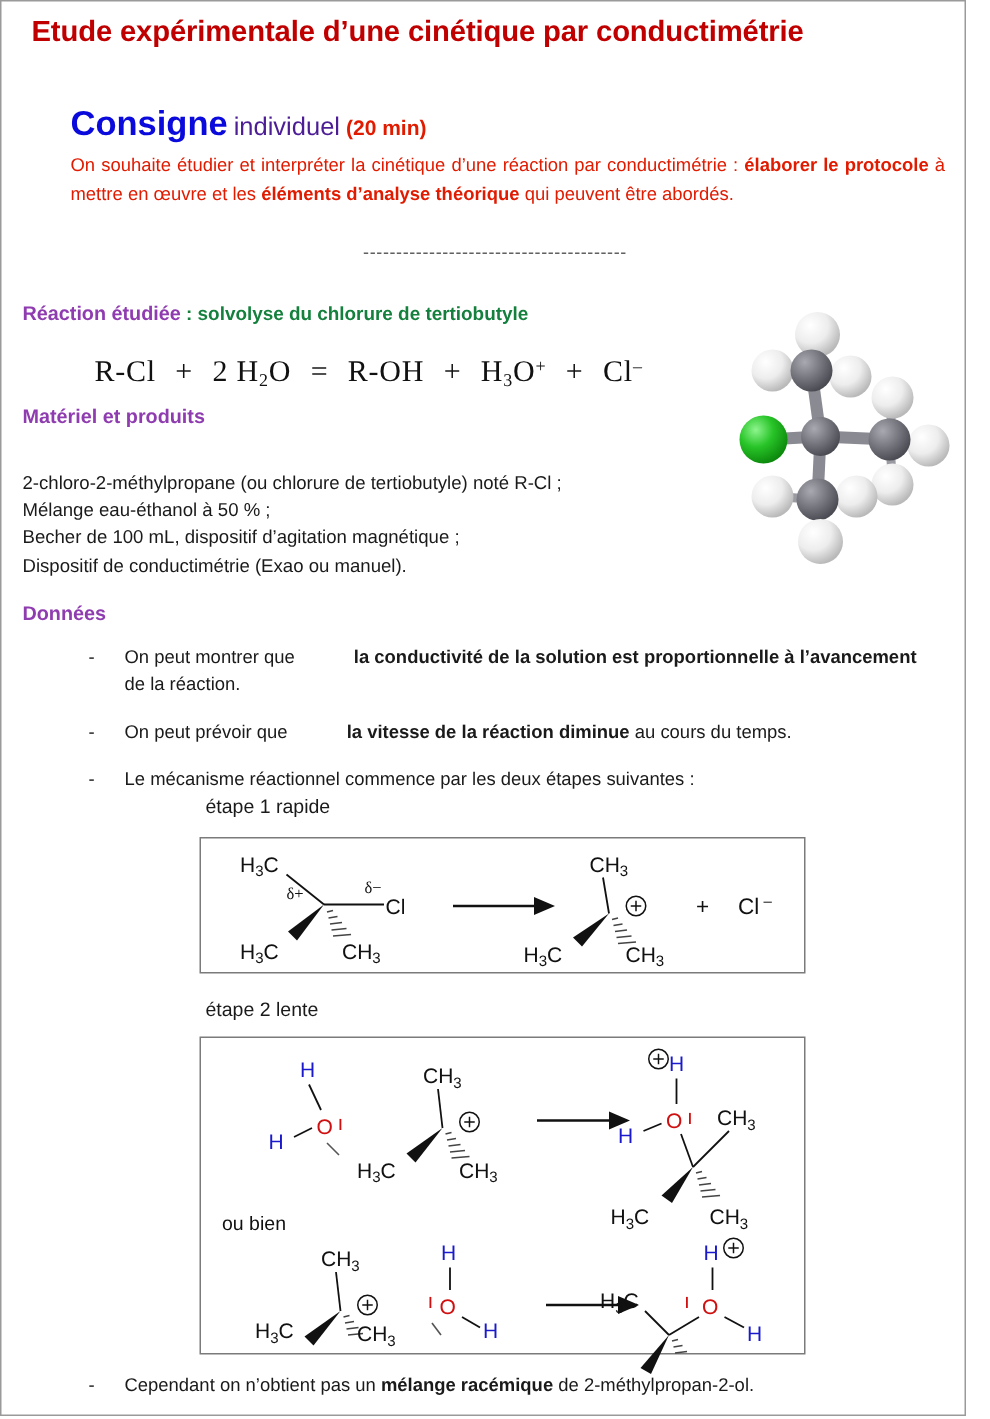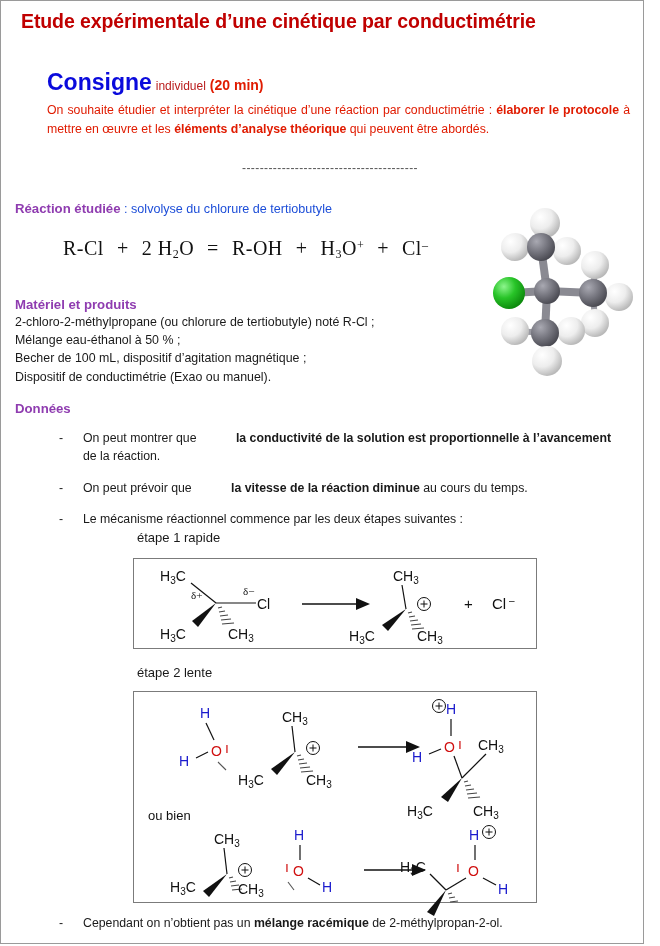--- a/index.html
+++ b/index.html
@@ -24,52 +24,52 @@
     letter-spacing:-0.1px;
   }
   .consigne-block{position:absolute;left:46px;top:68px;width:590px;}
   .consigne-line{white-space:nowrap;}
   .consigne-word{
     font-size:23px;font-weight:bold;color:#0A0ADC;
     vertical-align:baseline;
     margin-top:40px;
   }
   .consigne-ind{
-    font-size:12px;color:#b91c1c;margin-left:4px;
+    font-size:17px;color:#4c1d95;margin-left:4px;
   }
   .consigne-time{
     font-size:14px;font-weight:bold;color:#E01B00;margin-left:4px;
   }
   .consigne-body{
     margin-top:5px;width:583px;
     font-size:12.3px;color:#E01B00;line-height:1.55;
     text-align:justify;
   }
   .consigne-body b{font-weight:bold;}
   .sep{
     position:absolute;left:0;top:160px;width:658px;
     text-align:center;font-size:12px;color:#555;
     letter-spacing:0.4px;
     font-family:"Liberation Sans", sans-serif;
   }
   .h-purple{
     font-size:13.2px;font-weight:bold;color:#8F3CB0;
   }
   .row-reaction{position:absolute;left:14px;top:200px;font-size:12.6px;color:#1a1a1a;}
-  .row-reaction .rest{font-weight:normal;color:#1d4ed8;}
+  .row-reaction .rest{font-weight:bold;color:#15803d;}
   .equation{
     position:absolute;left:62px;top:236px;
     font-family:"Liberation Serif", serif;
     font-size:20px;color:#111;
     letter-spacing:0.5px;
   }
   .equation sub{font-size:12px;vertical-align:-3px;}
   .equation sup{font-size:12px;vertical-align:6px;}
   .eqsp{display:inline-block;width:13px;}
-  .h-materiel{position:absolute;left:14px;top:296px;}
+  .h-materiel{position:absolute;left:14px;top:269px;}
   .materiel-list{
     position:absolute;left:14px;top:312px;
     font-size:12.4px;line-height:1.47;color:#1a1a1a;
   }
   .h-donnees{position:absolute;left:14px;top:400px;}
   .bullets{position:absolute;left:36px;top:428px;width:590px;}
   .bullet{
     position:relative;
     font-size:12.3px;line-height:1.5;color:#1a1a1a;
     padding-left:46px;margin-bottom:13px;

